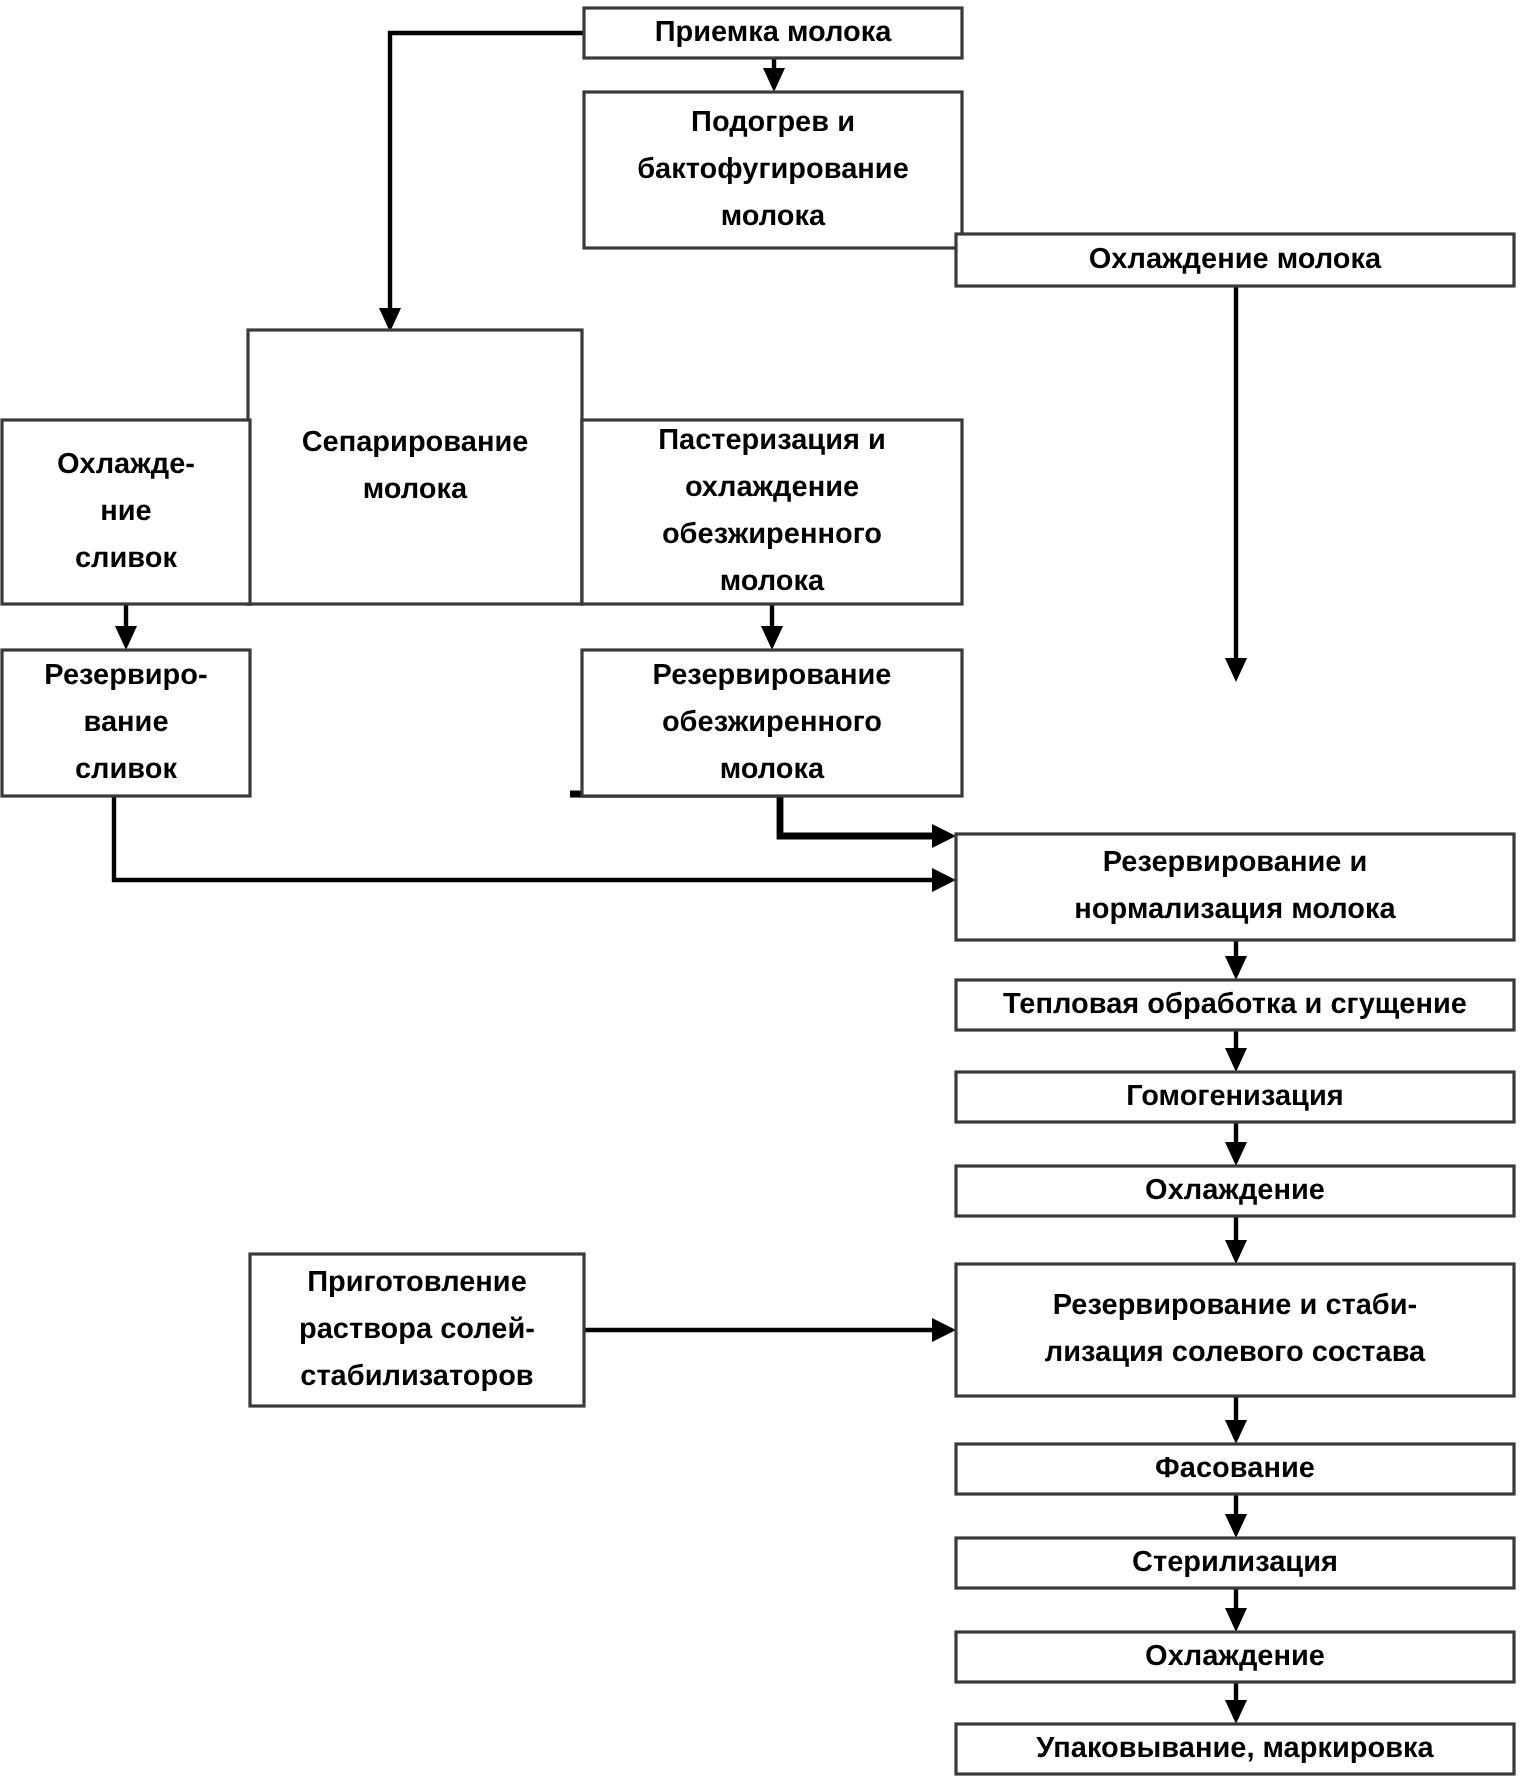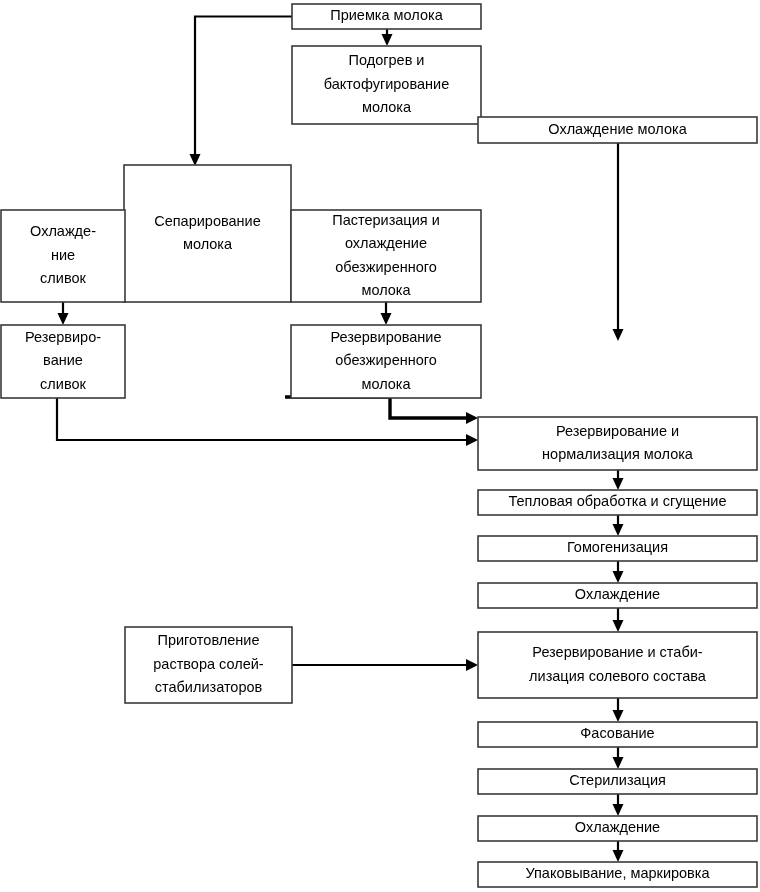--- a/index.html
+++ b/index.html
@@ -10,20 +10,21 @@
   body {
     width: 760px;
     height: 892px;
     font-family: "Liberation Sans", sans-serif;
     overflow: hidden;
   }
   #flow-root {
     position: relative;
     width: 648px;
     height: 892px;
+    font-weight: bold;
   }
   svg.flow {
     position: absolute;
     left: 0;
     top: 0;
     width: 760px;
     height: 892px;
     display: block;
   }
   .node-rect {

